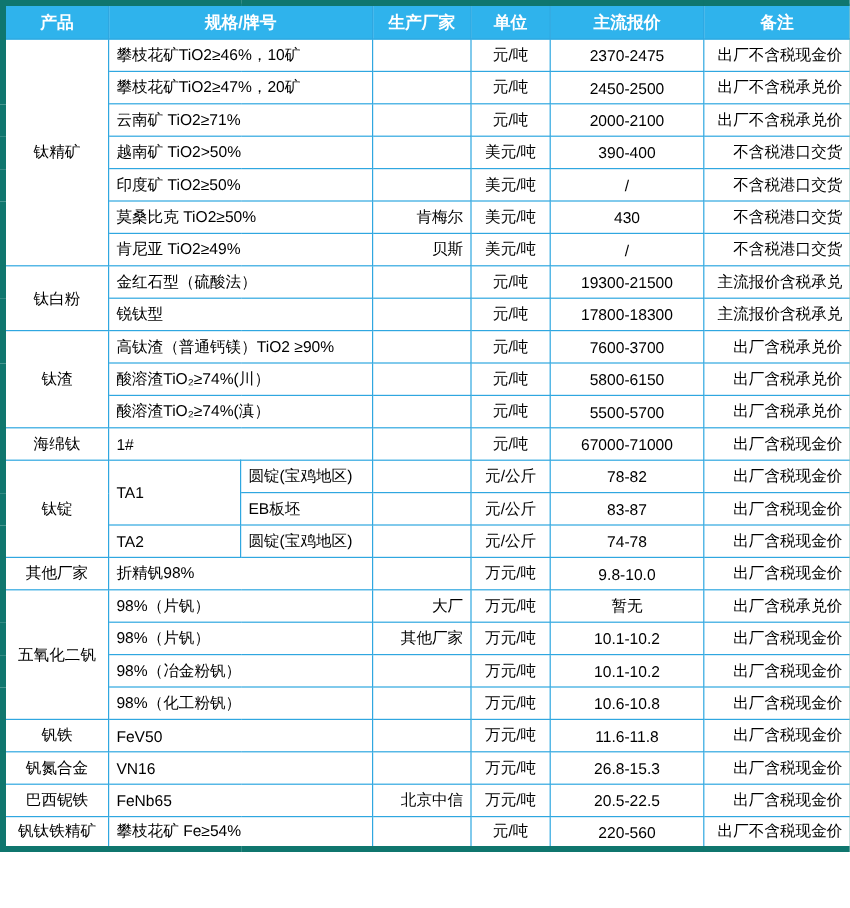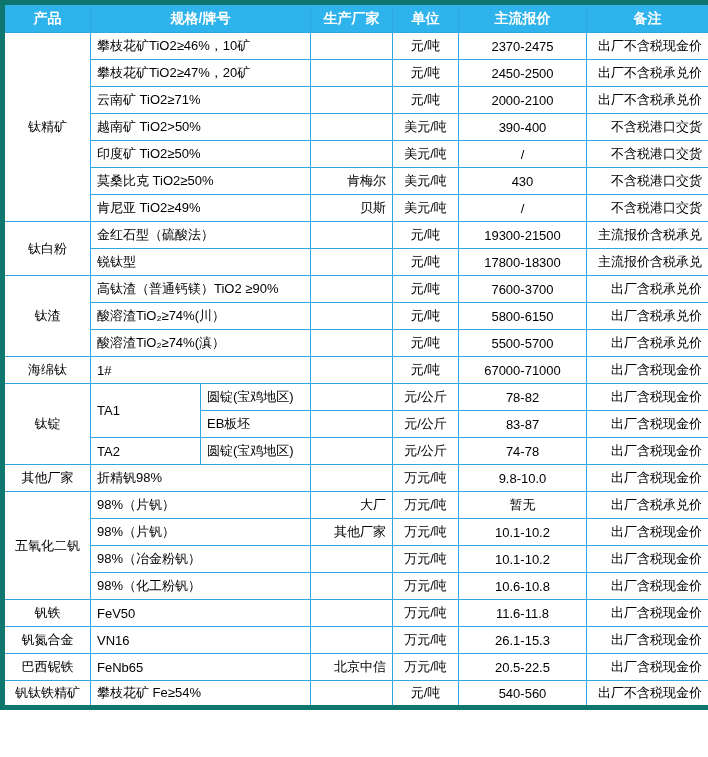--- a/index.html
+++ b/index.html
@@ -223,33 +223,33 @@
         <td class="c-maker"></td>
         <td class="c-unit">万元/吨</td>
         <td class="c-price">11.6-11.8</td>
         <td class="c-note">出厂含税现金价</td>
       </tr>
       <tr>
         <td class="c-product" rowspan="1">钒氮合金</td>
         <td class="c-spec pad-left" colspan="2">VN16</td>
         <td class="c-maker"></td>
         <td class="c-unit">万元/吨</td>
-        <td class="c-price">26.1-15.3</td>
+        <td class="c-price">26.8-15.3</td>
         <td class="c-note">出厂含税现金价</td>
       </tr>
       <tr>
         <td class="c-product" rowspan="1">巴西铌铁</td>
         <td class="c-spec pad-left" colspan="2">FeNb65</td>
         <td class="c-maker">北京中信</td>
         <td class="c-unit">万元/吨</td>
         <td class="c-price">20.5-22.5</td>
         <td class="c-note">出厂含税现金价</td>
       </tr>
       <tr>
         <td class="c-product" rowspan="1">钒钛铁精矿</td>
         <td class="c-spec pad-left" colspan="2">攀枝花矿 Fe≥54%</td>
         <td class="c-maker"></td>
         <td class="c-unit">元/吨</td>
-        <td class="c-price">540-560</td>
+        <td class="c-price">220-560</td>
         <td class="c-note">出厂不含税现金价</td>
       </tr>
     </tbody>
 </table>
 
 </body></html>

